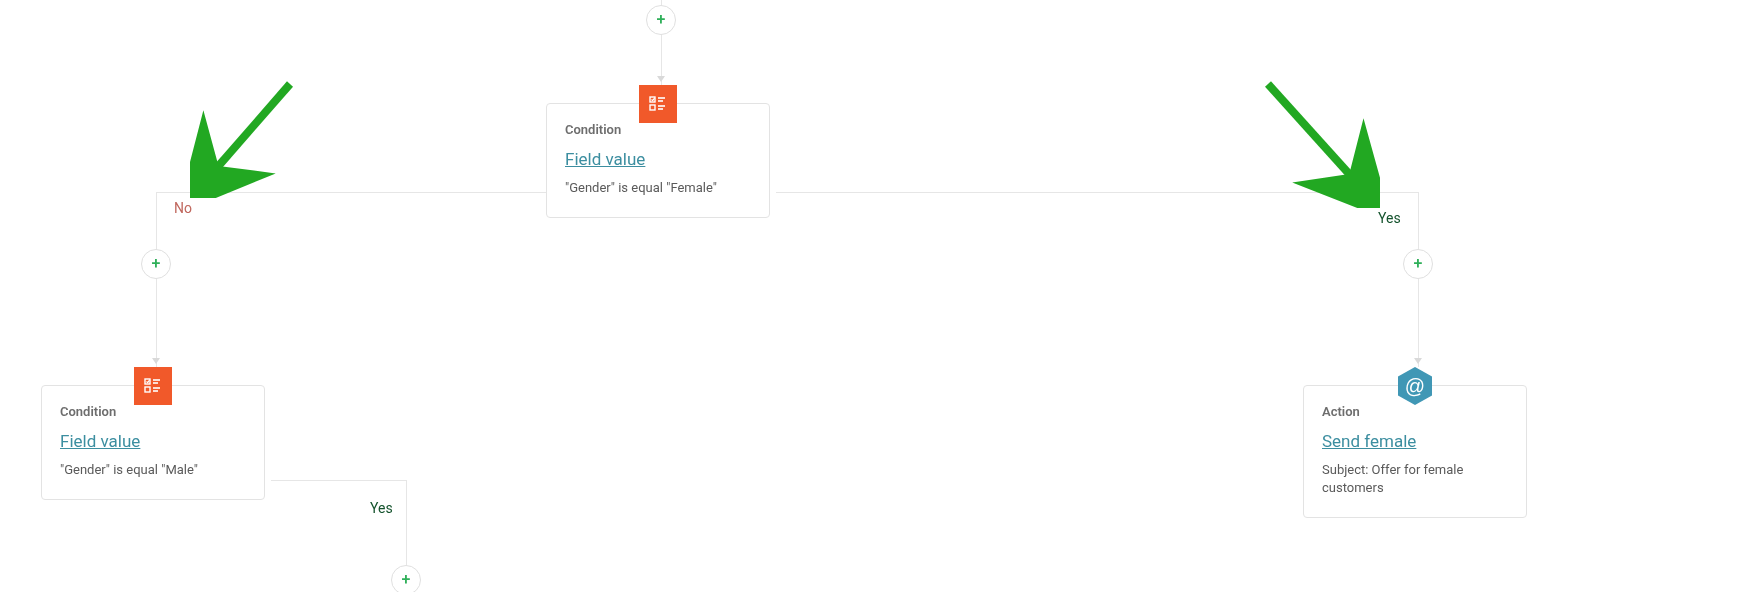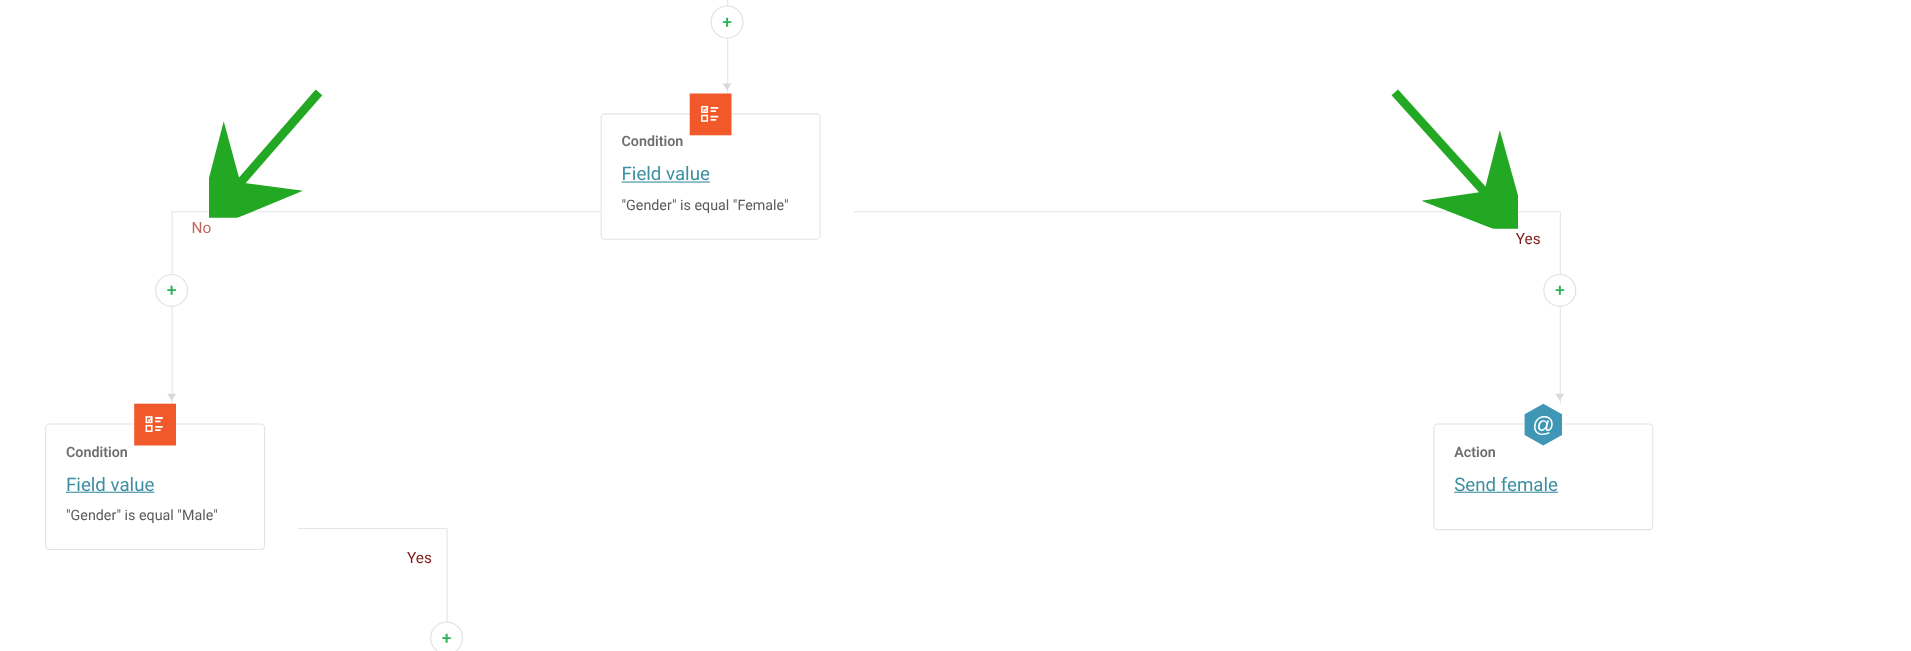--- a/index.html
+++ b/index.html
@@ -47,26 +47,26 @@
   }
 
   
   .branch-label {
     position: absolute;
     font-size: 14px;
     transform: translate(0, -50%);
     z-index: 4;
   }
   .label-no { color: #c0675d; }
-  .label-yes { color: #7f1d1d; }
+  .label-yes { color: #14532d; }
 
   
   .node {
     position: absolute;
-    width: 200px;
+    width: 224px;
     background: #ffffff;
     border: 1px solid #e3e3e3;
     border-radius: 4px;
     padding: 18px 18px 20px 18px;
     box-sizing: border-box;
     z-index: 3;
   }
   .node .type-label {
     font-size: 13px;
     color: #6d6d6d;
@@ -189,20 +189,21 @@
 
   <div class="node" style="left:1303px; top:385px;">
     <div class="badge badge-hex">
       <svg width="40" height="40" viewBox="0 0 40 40">
         <polygon points="20,1 37,10.5 37,29.5 20,39 3,29.5 3,10.5" fill="#4097b5"></polygon>
         <text x="20" y="27" text-anchor="middle" font-size="20" font-family="Arial" fill="#ffffff">@</text>
       </svg>
     </div>
     <div class="type-label">Action</div>
     <div class="title">Send female</div>
+    <div class="desc">Subject: Offer for female customers</div>
   </div>
 
   <svg class="anno-arrow" style="left:190px; top:78px;" width="110" height="120">
     <defs>
       <marker id="ahL" markerWidth="14" markerHeight="14" refX="6" refY="6" orient="auto">
         <path d="M0,0 L12,6 L0,12 L4,6 Z" fill="#22a822"></path>
       </marker>
     </defs>
     <line x1="100" y1="6" x2="18" y2="100" stroke="#22a822" stroke-width="8" marker-end="url(#ahL)"></line>
   </svg>

